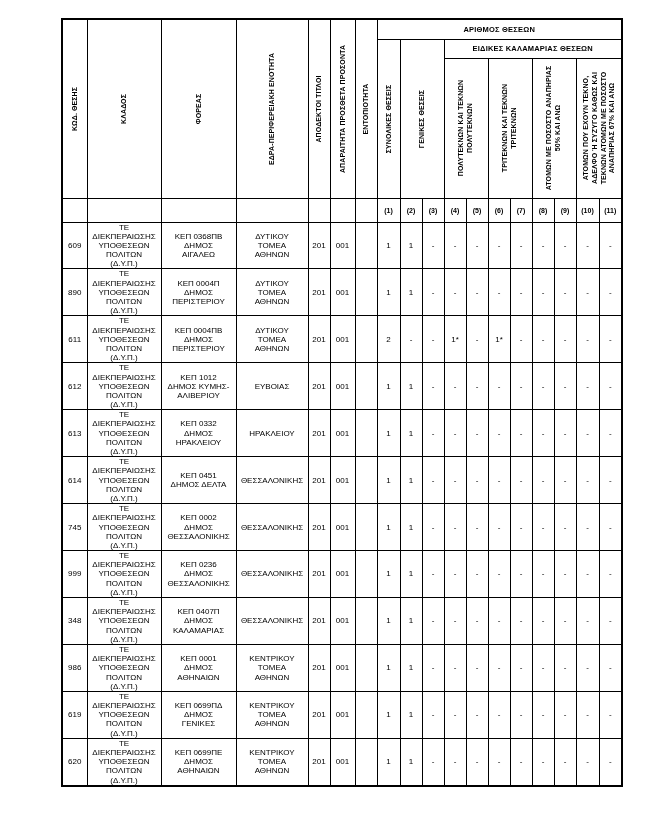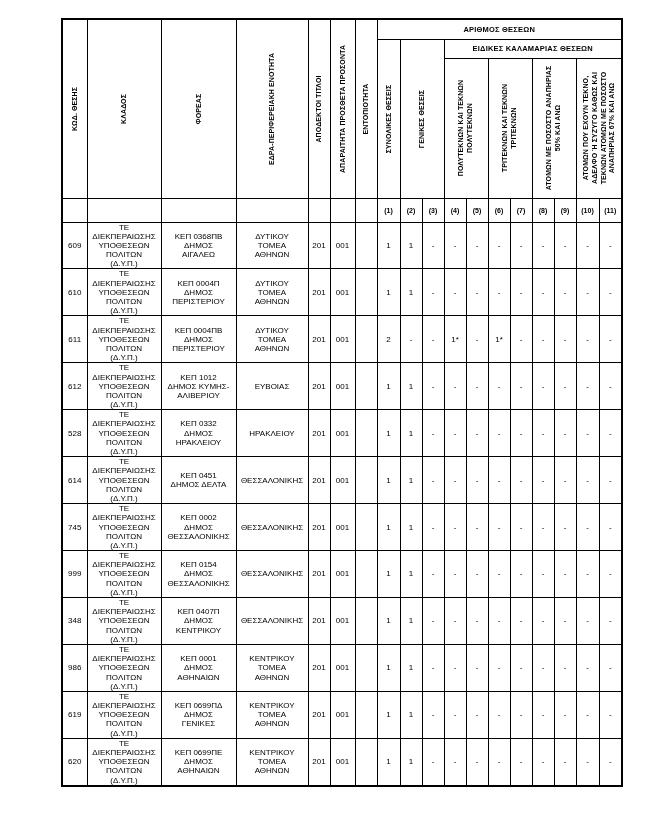--- a/index.html
+++ b/index.html
@@ -187,21 +187,21 @@
     <td>-</td>
     <td>-</td>
     <td>-</td>
     <td>-</td>
     <td>-</td>
     <td>-</td>
     <td>-</td>
     <td>-</td>
   </tr>
         <tr>
-    <td>610</td>
+    <td>890</td>
     <td>ΤΕ
 ΔΙΕΚΠΕΡΑΙΩΣΗΣ
 ΥΠΟΘΕΣΕΩΝ
 ΠΟΛΙΤΩΝ
 (Δ.Υ.Π.)</td>
     <td>ΚΕΠ 0004Π
 ΔΗΜΟΣ
 ΠΕΡΙΣΤΕΡΙΟΥ</td>
     <td>ΔΥΤΙΚΟΥ
 ΤΟΜΕΑ
@@ -269,21 +269,21 @@
     <td>-</td>
     <td>-</td>
     <td>-</td>
     <td>-</td>
     <td>-</td>
     <td>-</td>
     <td>-</td>
     <td>-</td>
   </tr>
         <tr>
-    <td>528</td>
+    <td>613</td>
     <td>ΤΕ
 ΔΙΕΚΠΕΡΑΙΩΣΗΣ
 ΥΠΟΘΕΣΕΩΝ
 ΠΟΛΙΤΩΝ
 (Δ.Υ.Π.)</td>
     <td>ΚΕΠ 0332
 ΔΗΜΟΣ
 ΗΡΑΚΛΕΙΟΥ</td>
     <td>ΗΡΑΚΛΕΙΟΥ</td>
     <td>201</td>
@@ -352,21 +352,21 @@
     <td>-</td>
     <td>-</td>
   </tr>
         <tr>
     <td>999</td>
     <td>ΤΕ
 ΔΙΕΚΠΕΡΑΙΩΣΗΣ
 ΥΠΟΘΕΣΕΩΝ
 ΠΟΛΙΤΩΝ
 (Δ.Υ.Π.)</td>
-    <td>ΚΕΠ 0154
+    <td>ΚΕΠ 0236
 ΔΗΜΟΣ
 ΘΕΣΣΑΛΟΝΙΚΗΣ</td>
     <td>ΘΕΣΣΑΛΟΝΙΚΗΣ</td>
     <td>201</td>
     <td>001</td>
     <td></td>
     <td>1</td>
     <td>1</td>
     <td>-</td>
     <td>-</td>
@@ -380,21 +380,21 @@
   </tr>
         <tr>
     <td>348</td>
     <td>ΤΕ
 ΔΙΕΚΠΕΡΑΙΩΣΗΣ
 ΥΠΟΘΕΣΕΩΝ
 ΠΟΛΙΤΩΝ
 (Δ.Υ.Π.)</td>
     <td>ΚΕΠ 0407Π
 ΔΗΜΟΣ
-ΚΕΝΤΡΙΚΟΥ</td>
+ΚΑΛΑΜΑΡΙΑΣ</td>
     <td>ΘΕΣΣΑΛΟΝΙΚΗΣ</td>
     <td>201</td>
     <td>001</td>
     <td></td>
     <td>1</td>
     <td>1</td>
     <td>-</td>
     <td>-</td>
     <td>-</td>
     <td>-</td>

